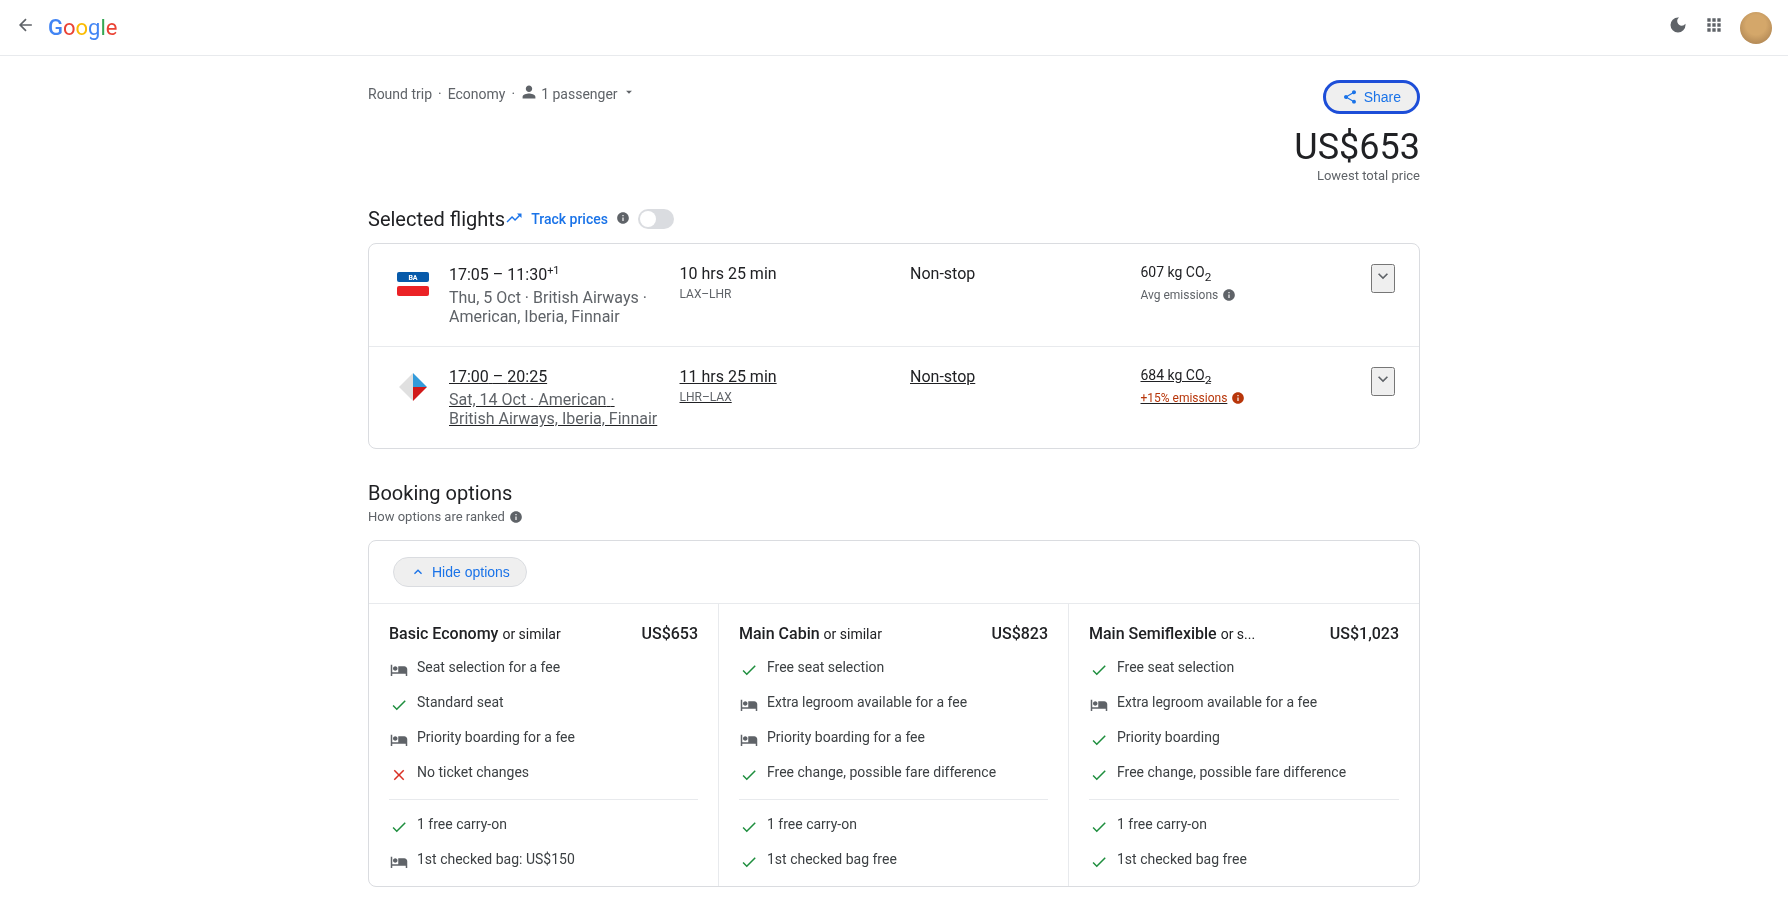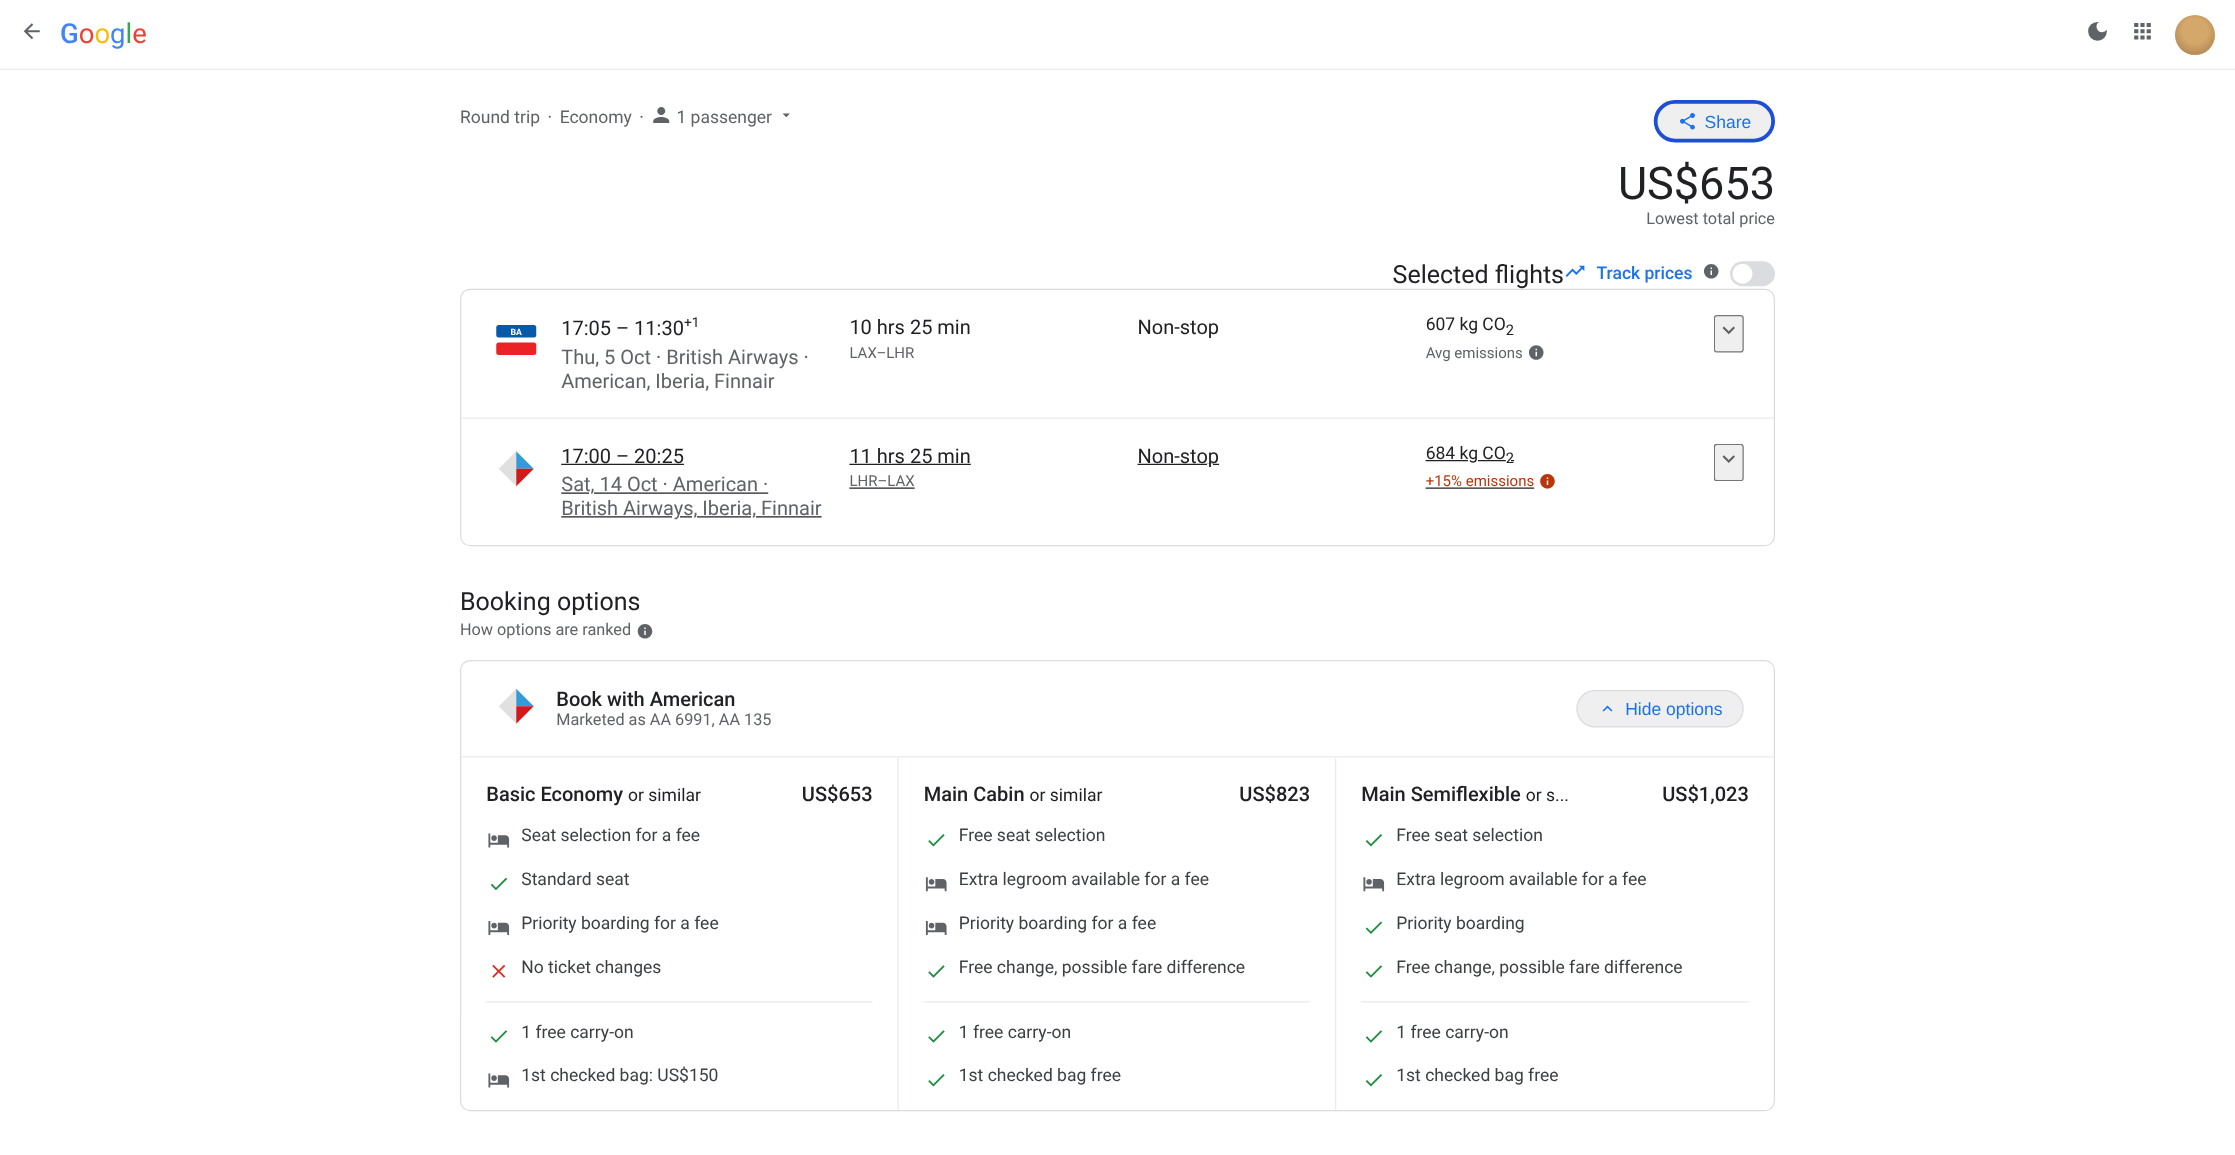--- a/index.html
+++ b/index.html
@@ -32,21 +32,21 @@
     .header-right { text-align: right; }
     .share-btn {
       display: inline-flex; align-items: center; gap: 6px;
       border: 3px solid #1d4ed8; border-radius: 20px; padding: 6px 16px;
       cursor: pointer; font-size: 14px; color: #1a73e8; font-weight: 500; margin-bottom: 12px;
     }
     .total-price { font-size: 36px; font-weight: 400; color: #202124; }
     .lowest-price-label { font-size: 13px; color: #5f6368; }
 
     
-    .section-header { display: flex; align-items: center; justify-content: flex-end; }
+    .section-header { display: flex; align-items: center; justify-content: flex-start; margin-bottom: 12px; }
     .section-title { font-size: 20px; font-weight: 400; color: #202124; }
     .track-prices-area { display: flex; align-items: center; gap: 8px; }
     .track-label { color: #1a73e8; font-size: 14px; font-weight: 500; }
     .info-icon { color: #5f6368; font-size: 14px; cursor: pointer; }
     .toggle-switch {
       width: 36px; height: 20px; background: #dadce0; border-radius: 10px;
       position: relative; cursor: pointer;
     }
     .toggle-switch::after {
       content: ''; position: absolute; top: 2px; left: 2px;
@@ -285,33 +285,20 @@
     <div class="ranking-info">
       <span>How options are ranked</span>
       <svg width="14" height="14" viewBox="0 0 24 24" fill="#5f6368">
           <path d="M12 2C6.48 2 2 6.48 2 12s4.48 10 10 10 10-4.48 10-10S17.52 2 12 2zm1 15h-2v-6h2v6zm0-8h-2V7h2v2z"></path>
         </svg>
     </div>
 
     <div class="booking-card">
 
       <div class="booking-card-header">
-        <div class="booking-header-left">
-          <div>
-            <svg width="40" height="40" viewBox="0 0 40 40">
-              <path d="M20 6 L34 20 L20 20 Z" fill="#1e90d6" opacity="0.9"></path>
-              <path d="M20 20 L34 20 L20 34 Z" fill="#c00" opacity="0.9"></path>
-              <path d="M6 20 L20 6 L20 34 Z" fill="#999" opacity="0.3"></path>
-            </svg>
-          </div>
-          <div>
-            <div class="booking-airline-name">Book with American</div>
-            <div class="booking-marketed">Marketed as AA 6991, AA 135</div>
-          </div>
-        </div>
         <button class="hide-options-btn">
           <svg width="16" height="16" viewBox="0 0 24 24" fill="#1a73e8">
               <path d="M7.41 15.41L12 10.83l4.59 4.58L18 14l-6-6-6 6z"></path>
             </svg>
           <span>Hide options</span>
         </button>
       </div>
 
       <div class="fare-grid">
 

